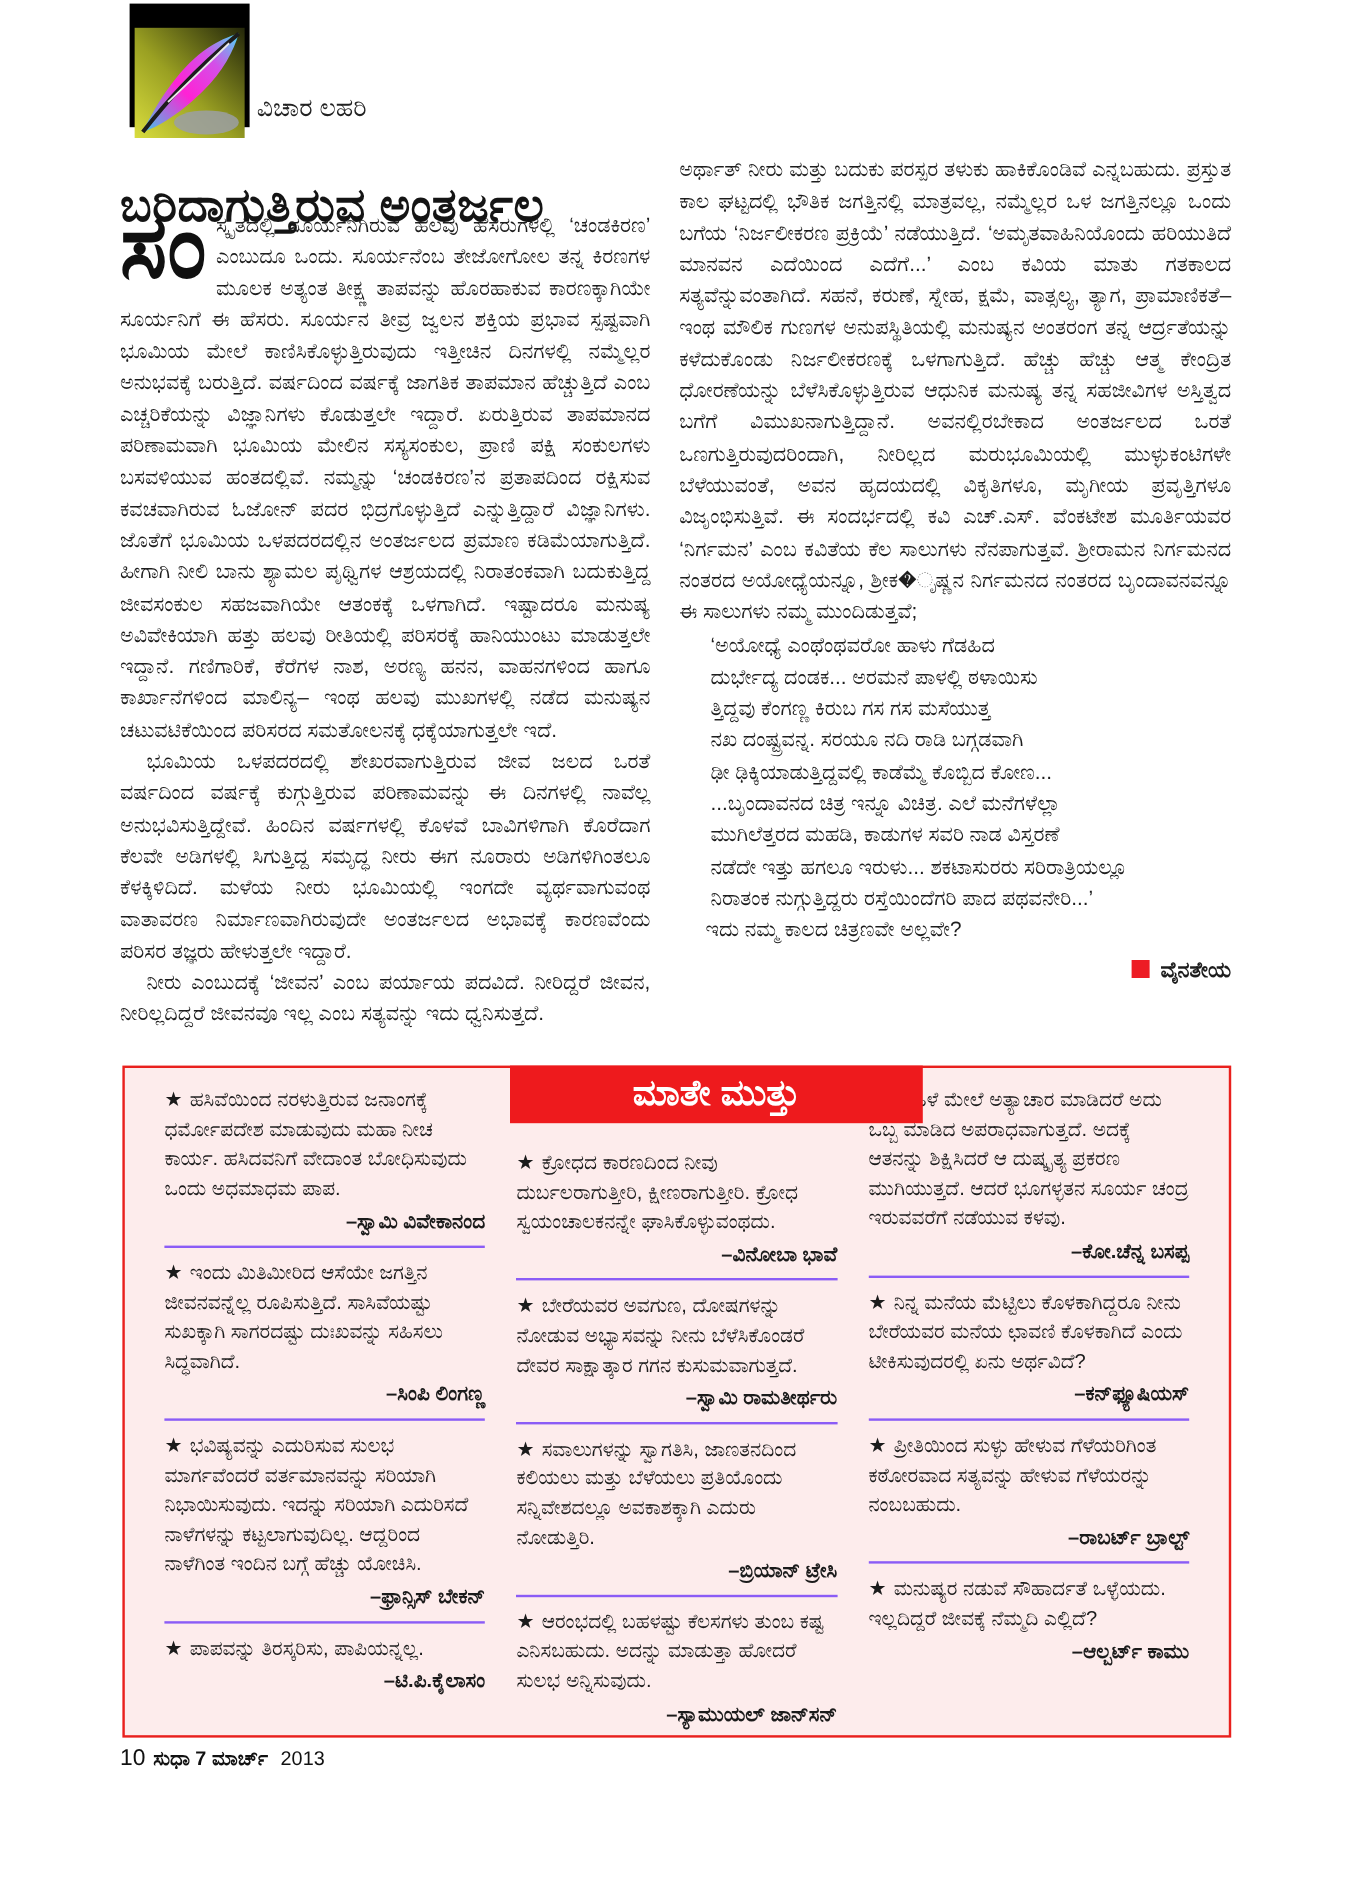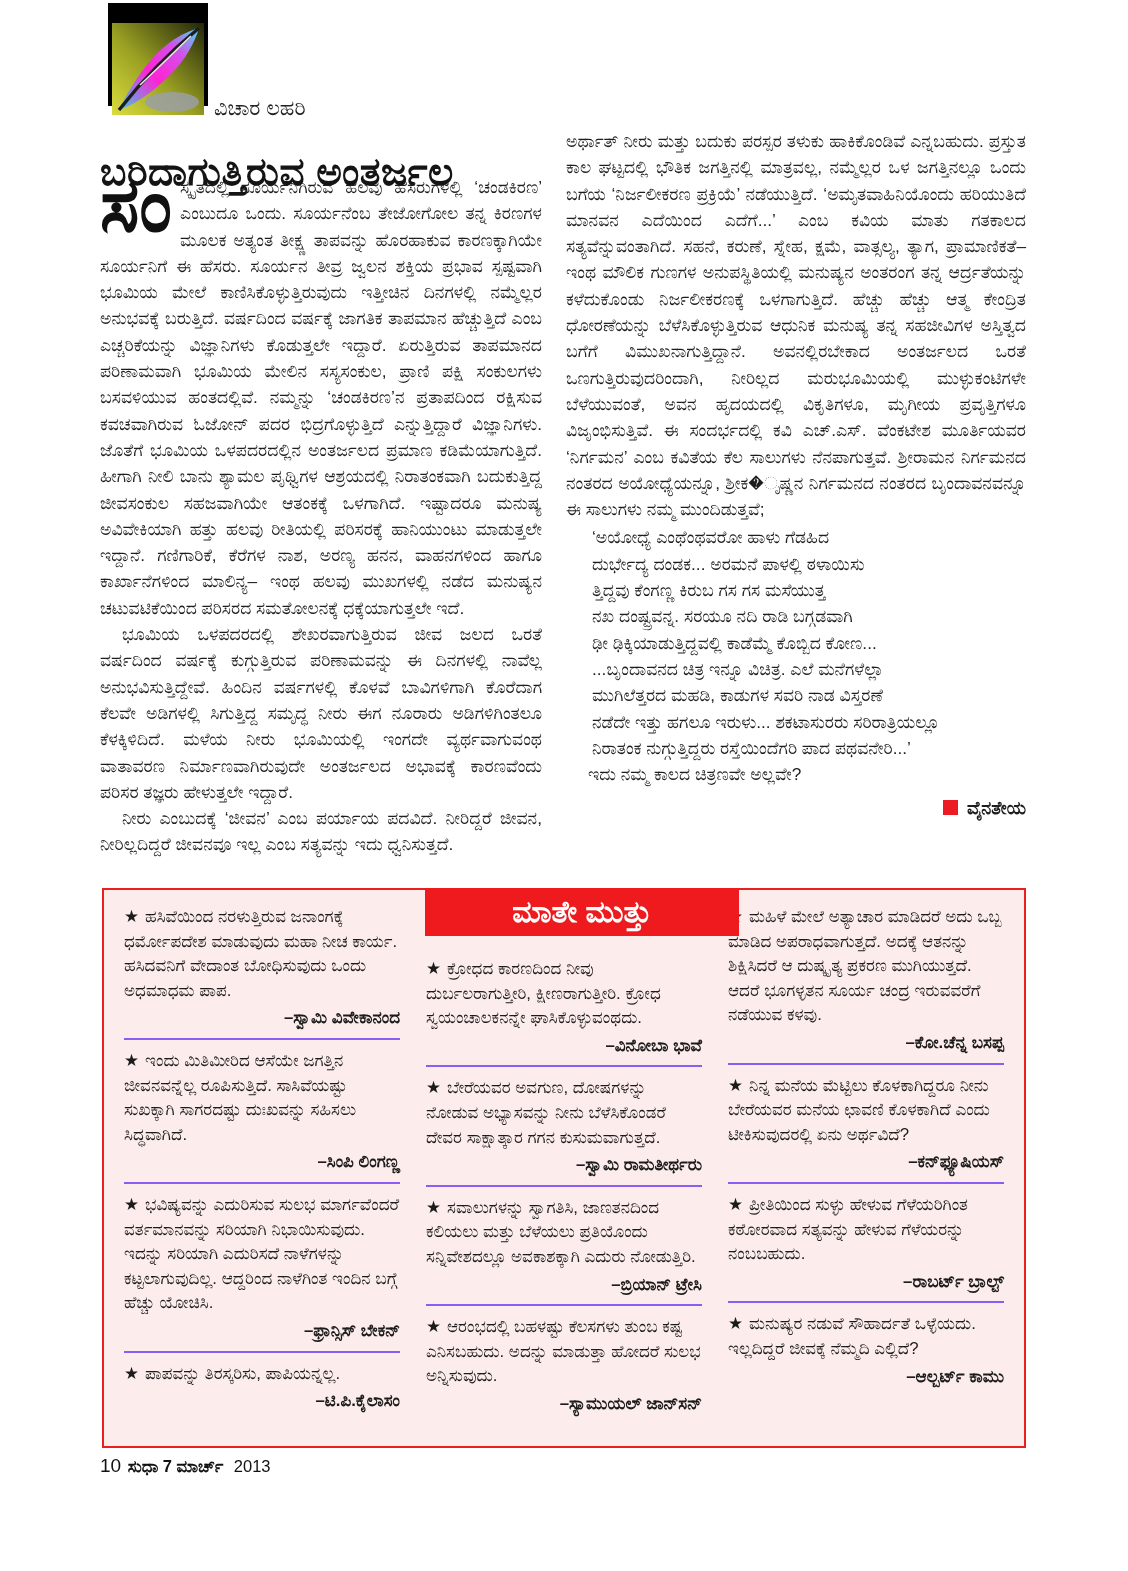--- a/index.html
+++ b/index.html
@@ -6,21 +6,21 @@
   body{
     width:1128px;height:1571px;position:relative;overflow:hidden;
     font-family:"Liberation Sans","DejaVu Sans",sans-serif;color:#1b1b1b;
   }
   .page{position:absolute;inset:0;background:#ffffff;}
 
   
   .logo{position:absolute;left:108px;top:3px;width:100px;height:112px;}
   .logo-black{position:absolute;left:0;top:0;width:100px;height:103px;background:#000;}
   .logo-art{position:absolute;left:4px;top:20px;width:92px;height:92px;display:block;}
-  .section-label{position:absolute;left:214px;top:96px;font-size:21px;color:#222;}
+  .section-label{position:absolute;left:214px;top:79px;font-size:21px;color:#222;}
 
   
   .article-title{position:absolute;left:100px;top:124px;font-size:39px;color:#141414;letter-spacing:.5px;}
   .col{position:absolute;font-size:17.3px;line-height:26.3px;text-align:justify;color:#1d1d1d;}
   .col1{left:100px;top:174px;width:442px;}
   .col2{left:566px;top:128px;width:460px;}
   .para{margin:0;}
   .para.indent{text-indent:22px;}
   .dropcap{float:left;font-size:74px;line-height:56px;font-weight:bold;color:#101010;padding:4px 8px 0 0;}
   .poem{margin:2px 0 0 0;}
@@ -28,24 +28,24 @@
   .closing-line{text-indent:22px;}
   .author-line{text-align:right;font-weight:bold;font-size:18px;margin-top:8px;}
   .author-square{display:inline-block;width:15px;height:15px;background:#ed1c24;margin-right:9px;vertical-align:-1px;}
 
   
   .quotes-box{
     position:absolute;left:102px;top:888px;width:924px;height:560px;
     background:#fdecec;border:2px solid #e9201d;box-sizing:border-box;
   }
   .quotes-header{
-    position:absolute;left:321px;top:-2px;width:314px;height:48px;background:#ee1a1d;
+    position:absolute;left:321px;top:-2px;width:344px;height:48px;background:#ee1a1d;
     color:#ffffff;font-size:30px;font-weight:bold;display:flex;align-items:center;justify-content:center;
   }
-  .quotes-columns{display:flex;gap:26px;padding:6px 20px 8px;box-sizing:border-box;height:100%;}
+  .quotes-columns{display:flex;gap:26px;padding:6px 33px 8px;box-sizing:border-box;height:100%;}
   .qcol{flex:1;font-size:16.8px;line-height:24.6px;display:flex;flex-direction:column;}
   .qcol-middle{padding-top:52px;}
   .quote{padding:9px 0 7px;}
   .quote.divided{border-top:2px solid #8b5cf6;}
   .quote-text{text-align:left;}
   .star{margin-right:6px;}
   .quote-author{text-align:right;font-weight:bold;margin-top:3px;}
 
   
   .footer{position:absolute;left:100px;top:1455px;font-size:16.5px;color:#111;}

